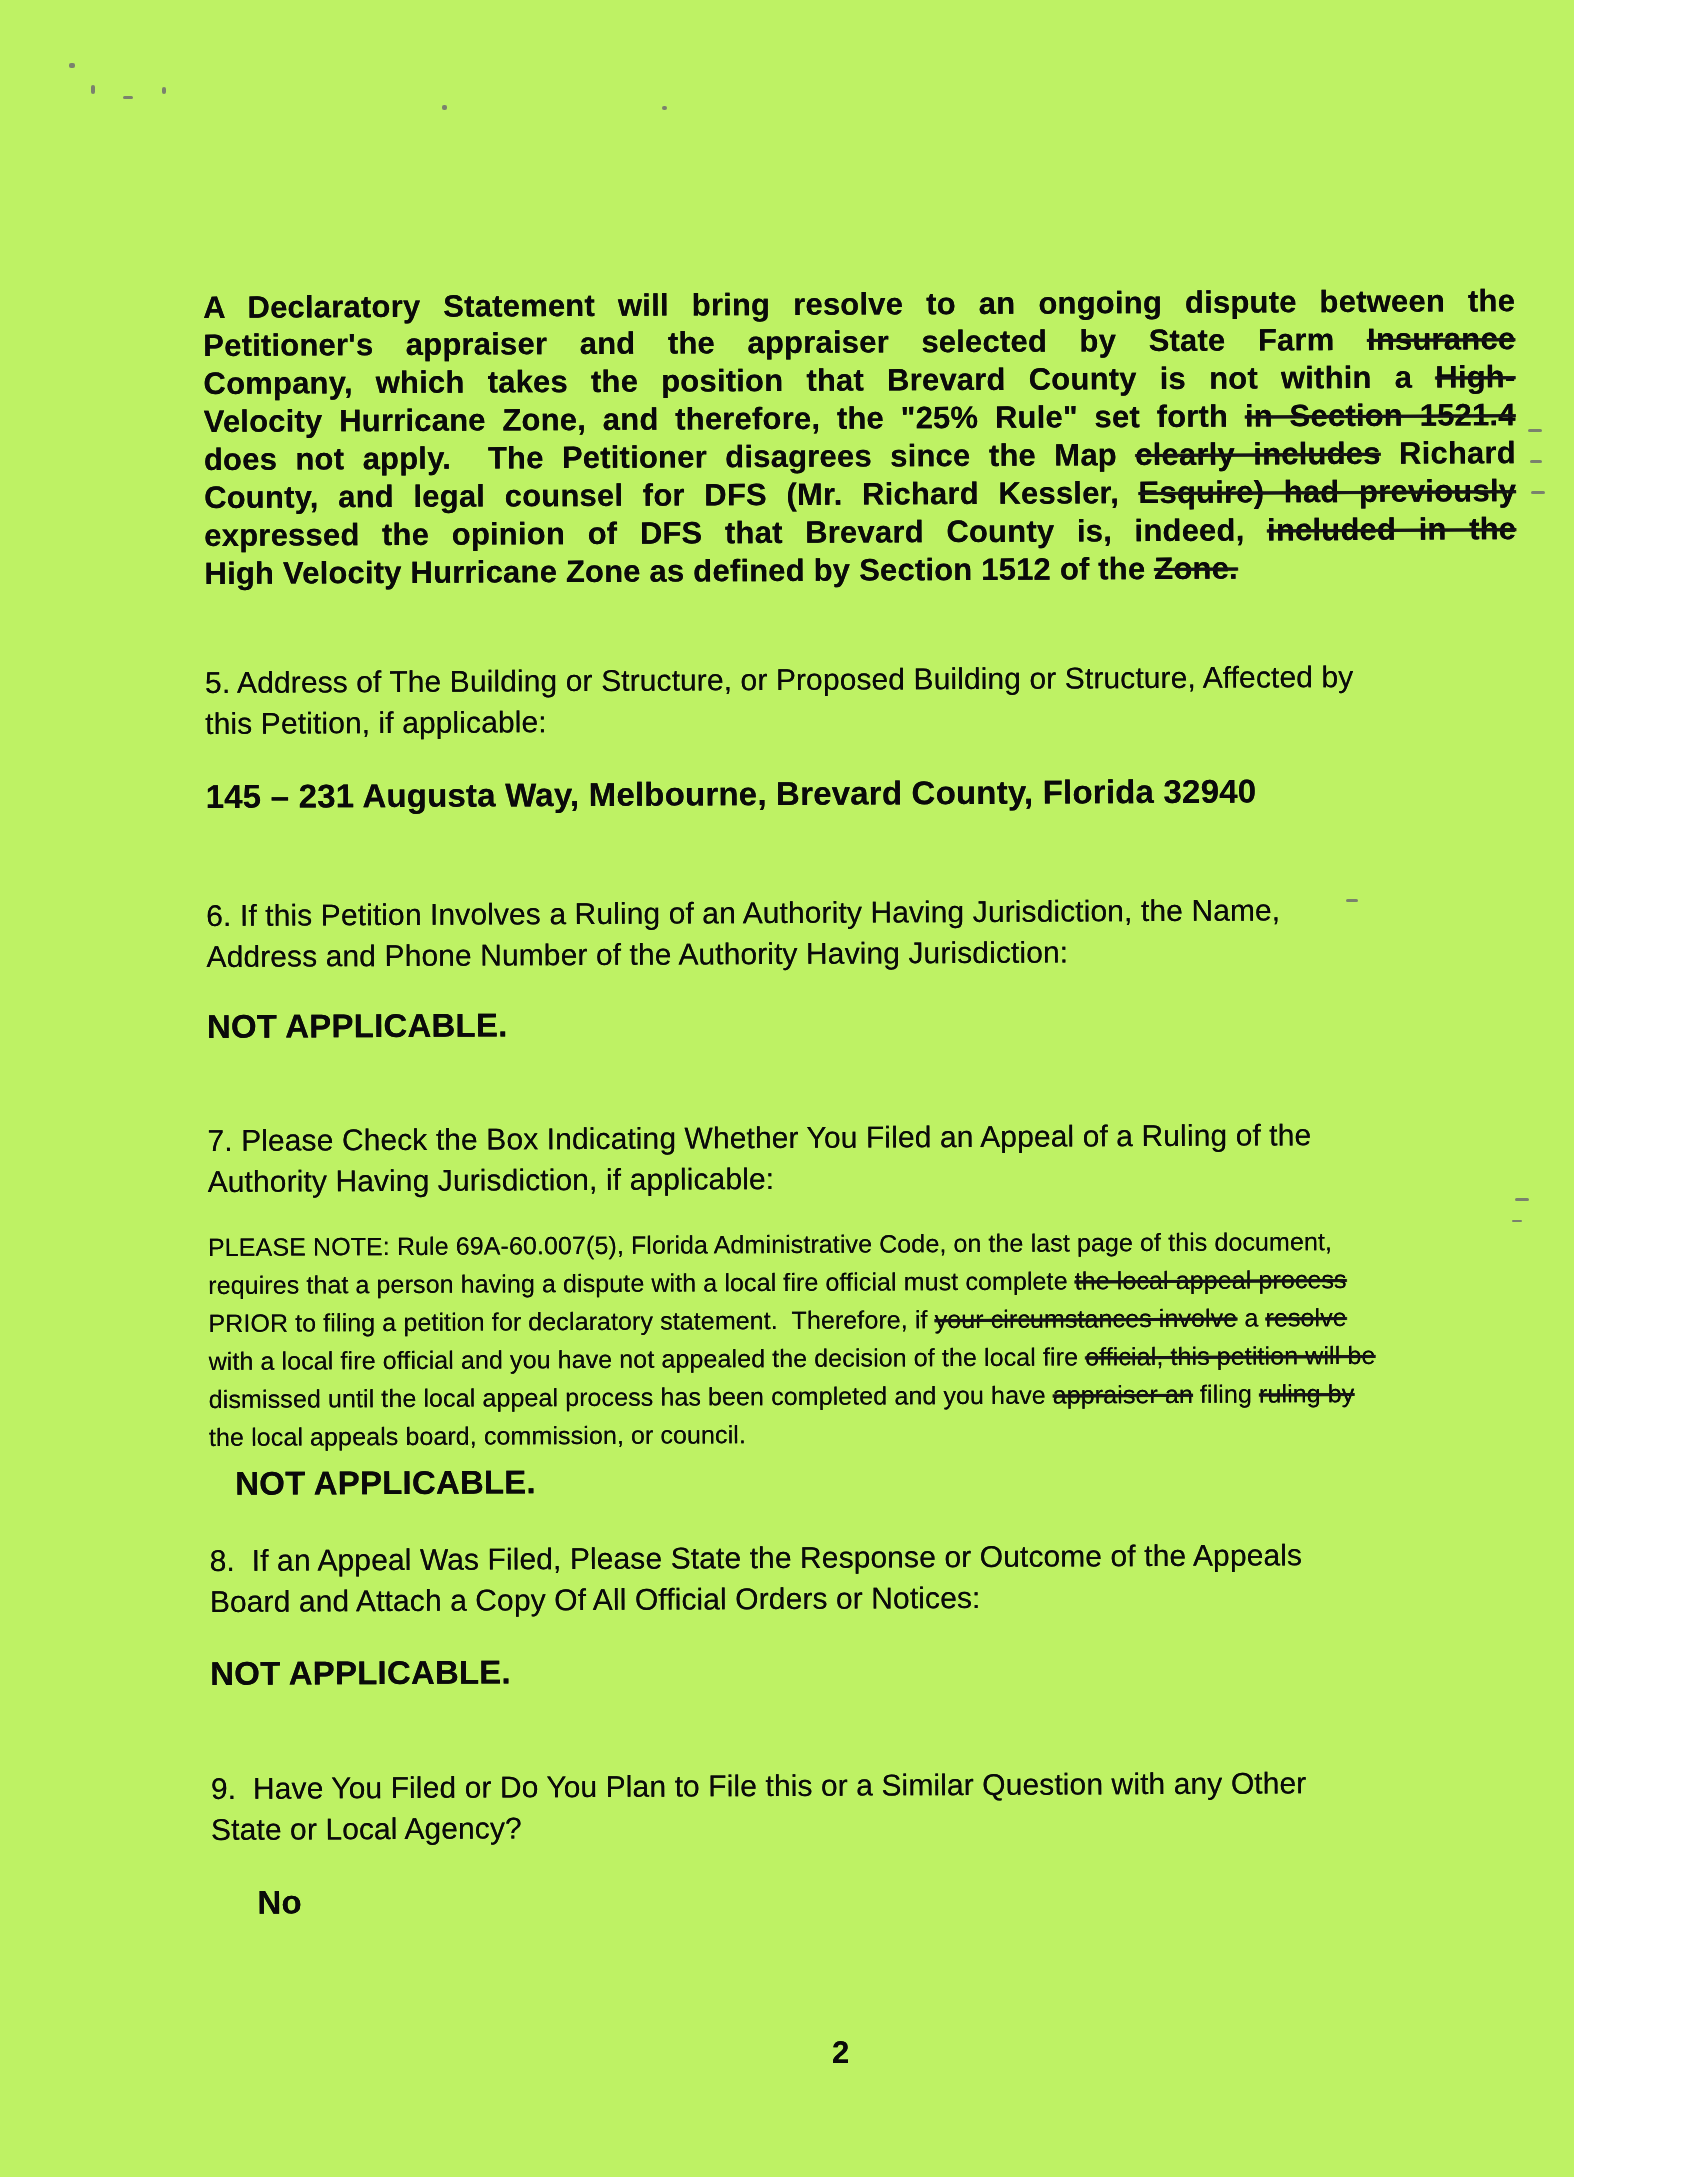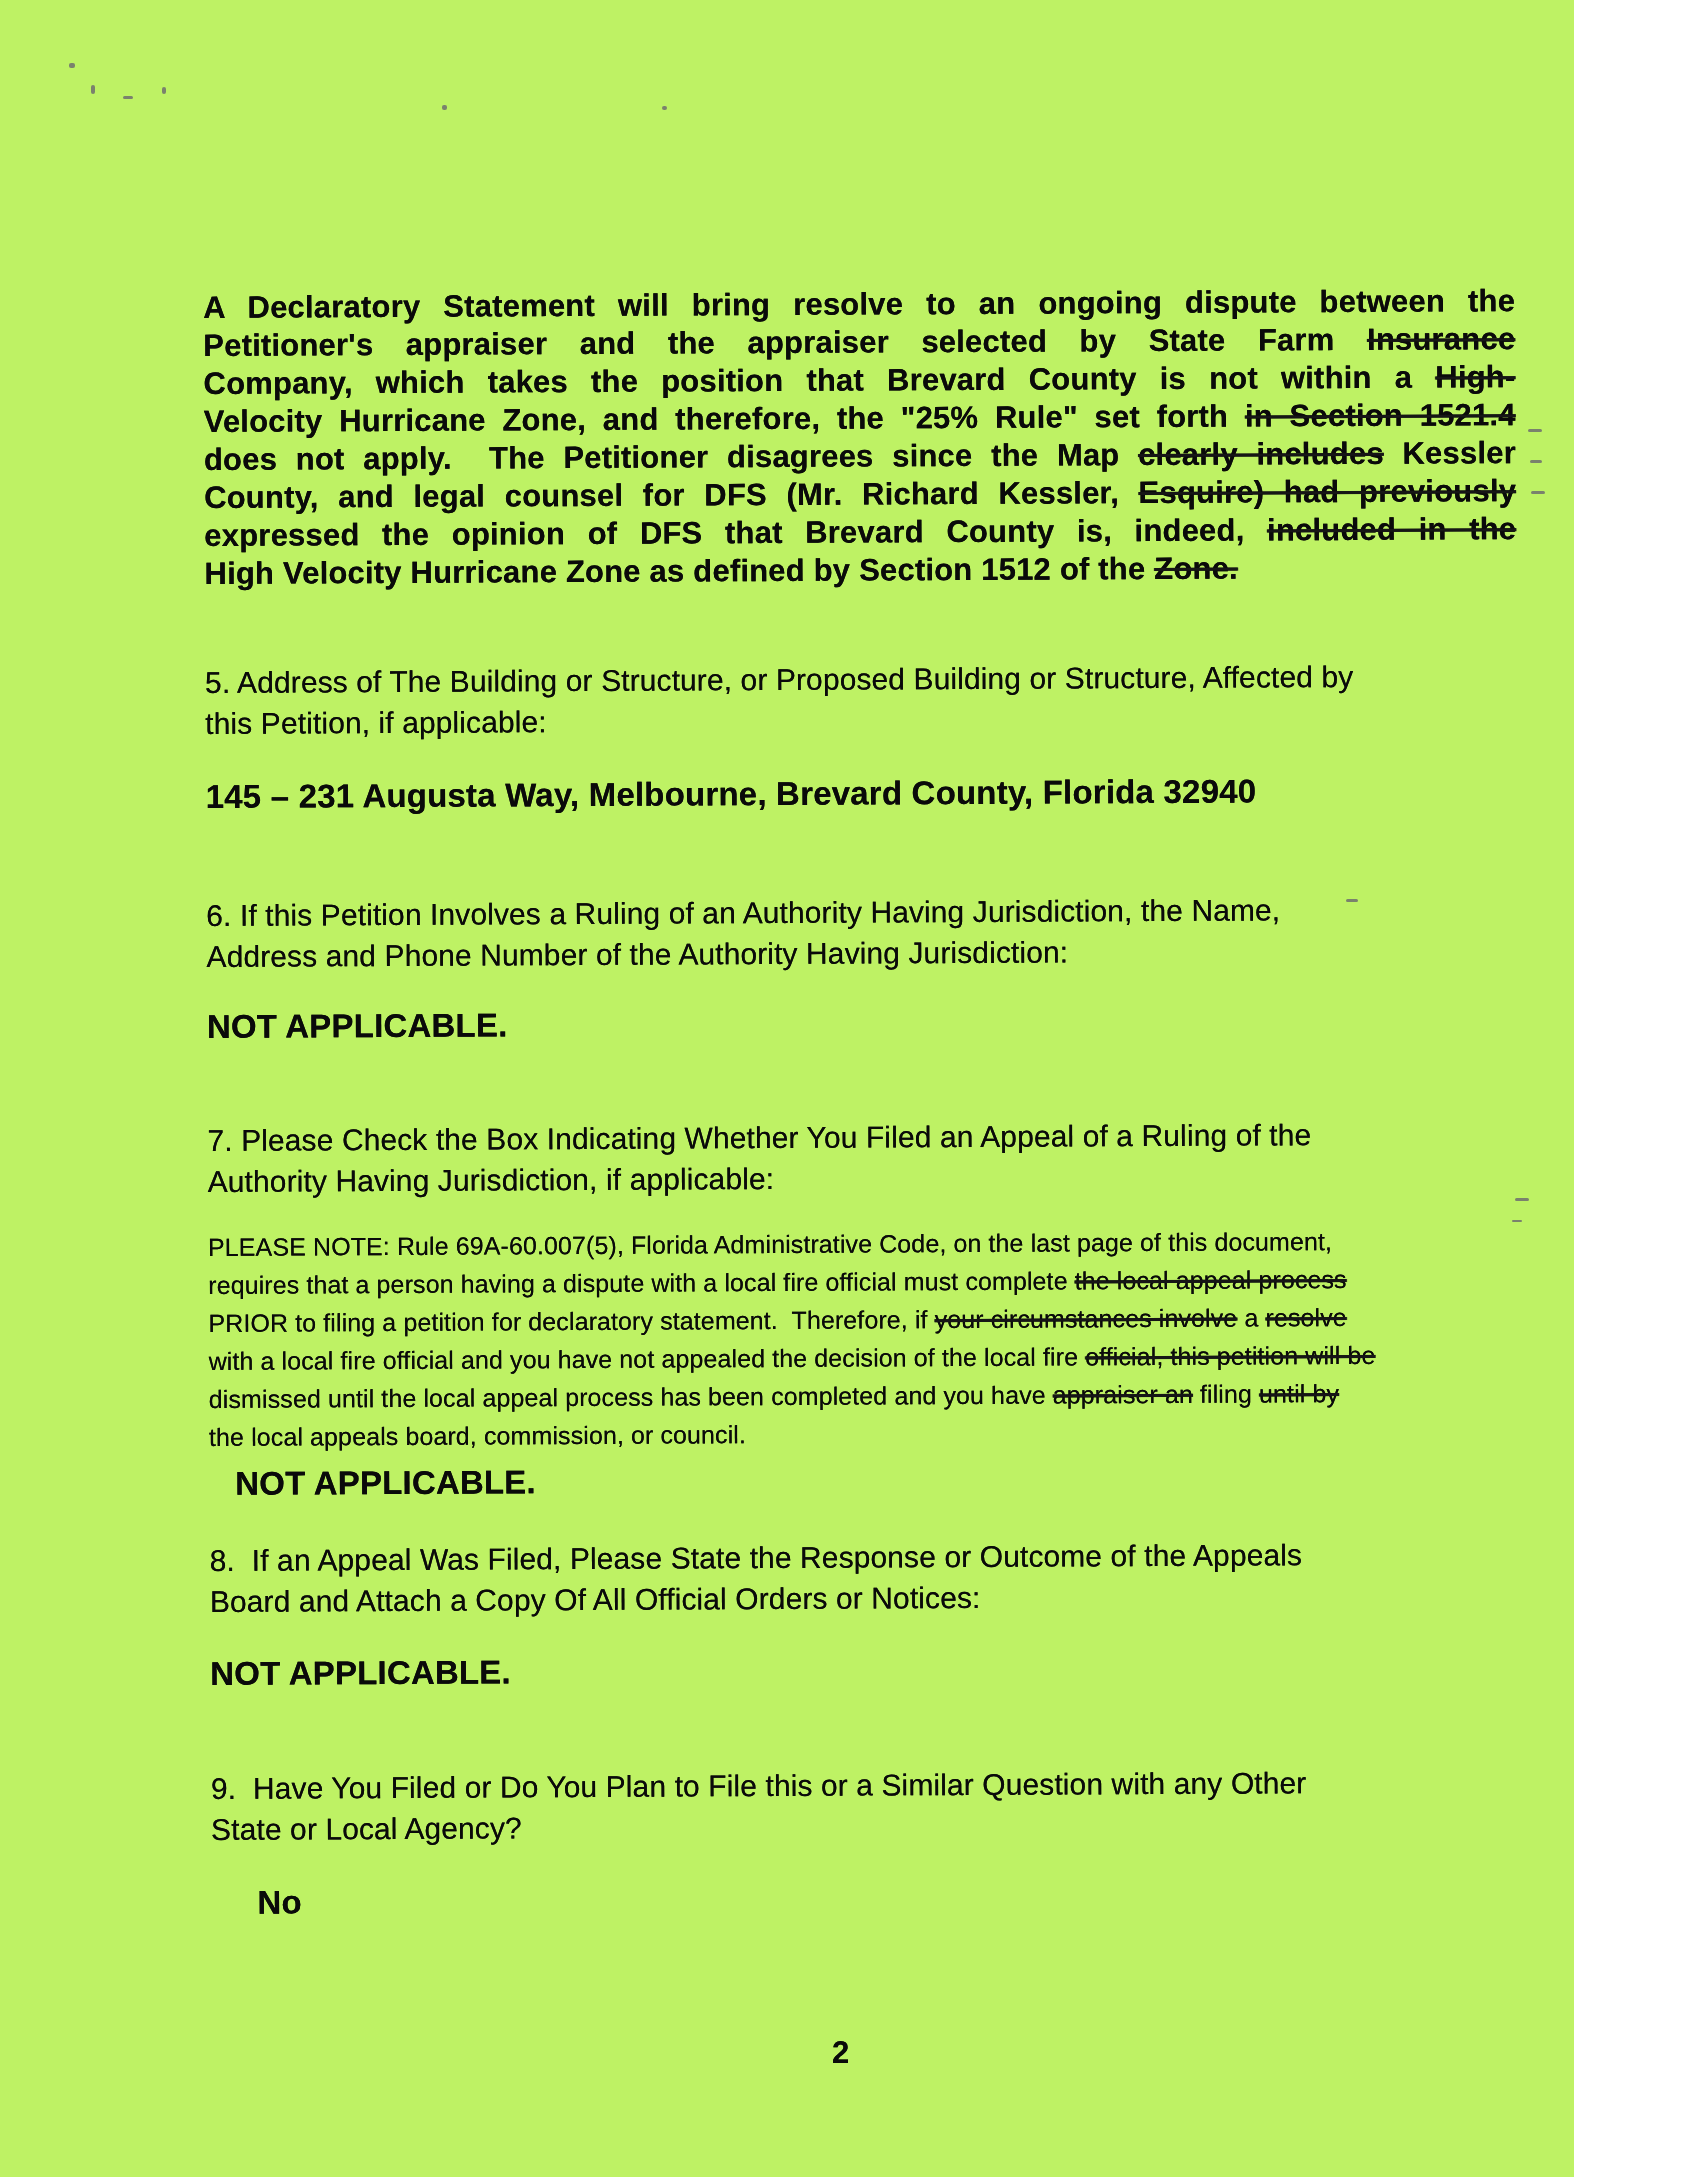--- a/index.html
+++ b/index.html
@@ -52,21 +52,21 @@
   <div class="dash" style="left:1515px;top:1198px;width:14px;height:3px;"></div>
   <div class="dash" style="left:1512px;top:1220px;width:10px;height:2px;"></div>
 
   <div class="content">
 
     <div class="intro">
         <div class="ln"><span>A Declaratory Statement will bring resolve to an ongoing dispute between the</span></div>
         <div class="ln"><span>Petitioner's appraiser and the appraiser selected by State Farm </span><span class="strike">Insurance</span></div>
         <div class="ln"><span>Company, which takes the position that Brevard County is not within a </span><span class="strike">High-</span></div>
         <div class="ln"><span>Velocity Hurricane Zone, and therefore, the "25% Rule" set forth </span><span class="strike">in Section 1521.4</span></div>
-        <div class="ln"><span>does not apply.&nbsp; The Petitioner disagrees since the Map </span><span class="strike">clearly includes</span><span> Kessler</span></div>
+        <div class="ln"><span>does not apply.&nbsp; The Petitioner disagrees since the Map </span><span class="strike">clearly includes</span><span> Richard</span></div>
         <div class="ln"><span>County, and legal counsel for DFS (Mr. Richard Kessler, </span><span class="strike">Esquire) had previously</span></div>
         <div class="ln"><span>expressed the opinion of DFS that Brevard County is, indeed, </span><span class="strike">included in the</span></div>
         <div class="ln"><span>High Velocity Hurricane Zone as defined by Section 1512 of the </span><span class="strike">Zone.</span></div>
       </div>
 
     <div class="q mt-intro-q5">
         <div class="ln"><span>5. Address of The Building or Structure, or Proposed Building or Structure, Affected by</span></div>
         <div class="ln"><span>this Petition, if applicable:</span></div>
       </div>
 
@@ -82,21 +82,21 @@
     <div class="q mt-na-q7">
         <div class="ln"><span>7. Please Check the Box Indicating Whether You Filed an Appeal of a Ruling of the</span></div>
         <div class="ln"><span>Authority Having Jurisdiction, if applicable:</span></div>
       </div>
 
     <div class="note mt-q7-note">
         <div class="ln"><span>PLEASE NOTE: Rule 69A-60.007(5), Florida Administrative Code, on the last page of this document,</span></div>
         <div class="ln"><span>requires that a person having a dispute with a local fire official must complete </span><span class="strike">the local appeal process</span></div>
         <div class="ln"><span>PRIOR to filing a petition for declaratory statement.&nbsp; Therefore, if </span><span class="strike">your circumstances involve</span><span> a </span><span class="strike">resolve</span></div>
         <div class="ln"><span>with a local fire official and you have not appealed the decision of the local fire </span><span class="strike">official, this petition will be</span></div>
-        <div class="ln"><span>dismissed until the local appeal process has been completed and you have </span><span class="strike">appraiser an</span><span> filing </span><span class="strike">until by</span></div>
+        <div class="ln"><span>dismissed until the local appeal process has been completed and you have </span><span class="strike">appraiser an</span><span> filing </span><span class="strike">ruling by</span></div>
         <div class="ln"><span>the local appeals board, commission, or council.</span></div>
       </div>
 
     <div class="ans mt-note-na indent-sm">NOT APPLICABLE.</div>
 
     <div class="q mt-na-q8">
         <div class="ln"><span>8.&nbsp; If an Appeal Was Filed, Please State the Response or Outcome of the Appeals</span></div>
         <div class="ln"><span>Board and Attach a Copy Of All Official Orders or Notices:</span></div>
       </div>
 

